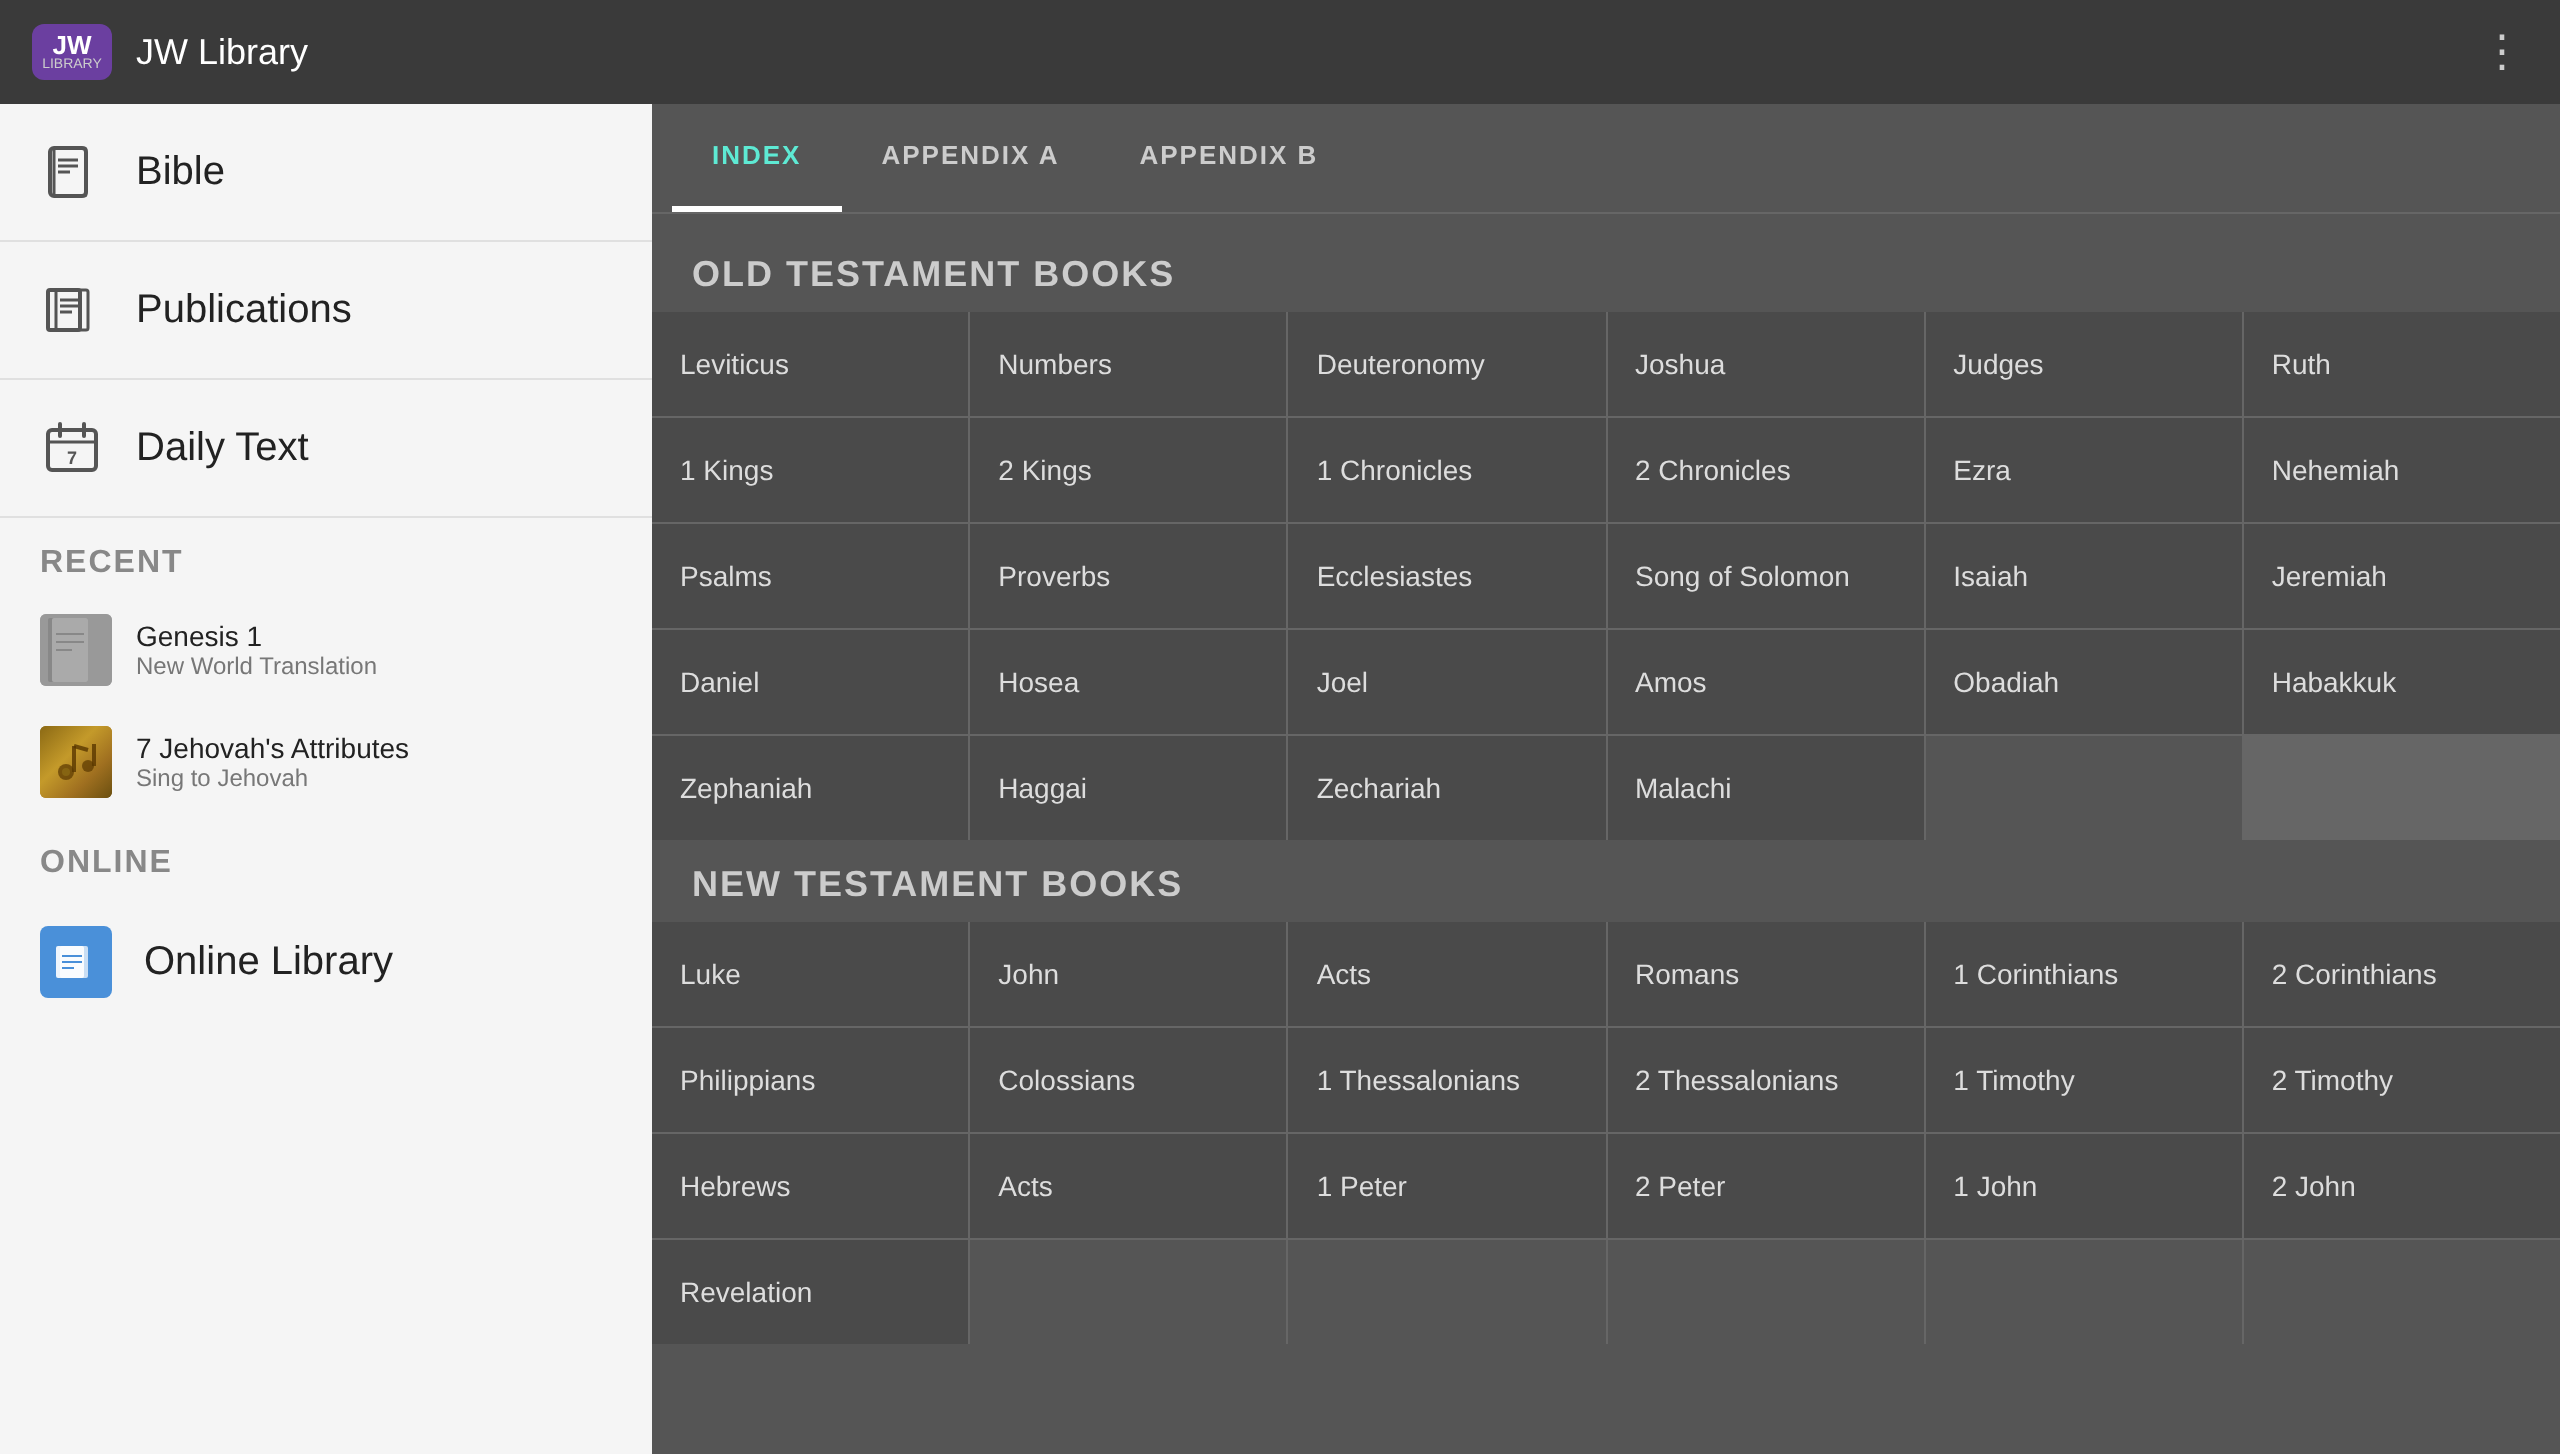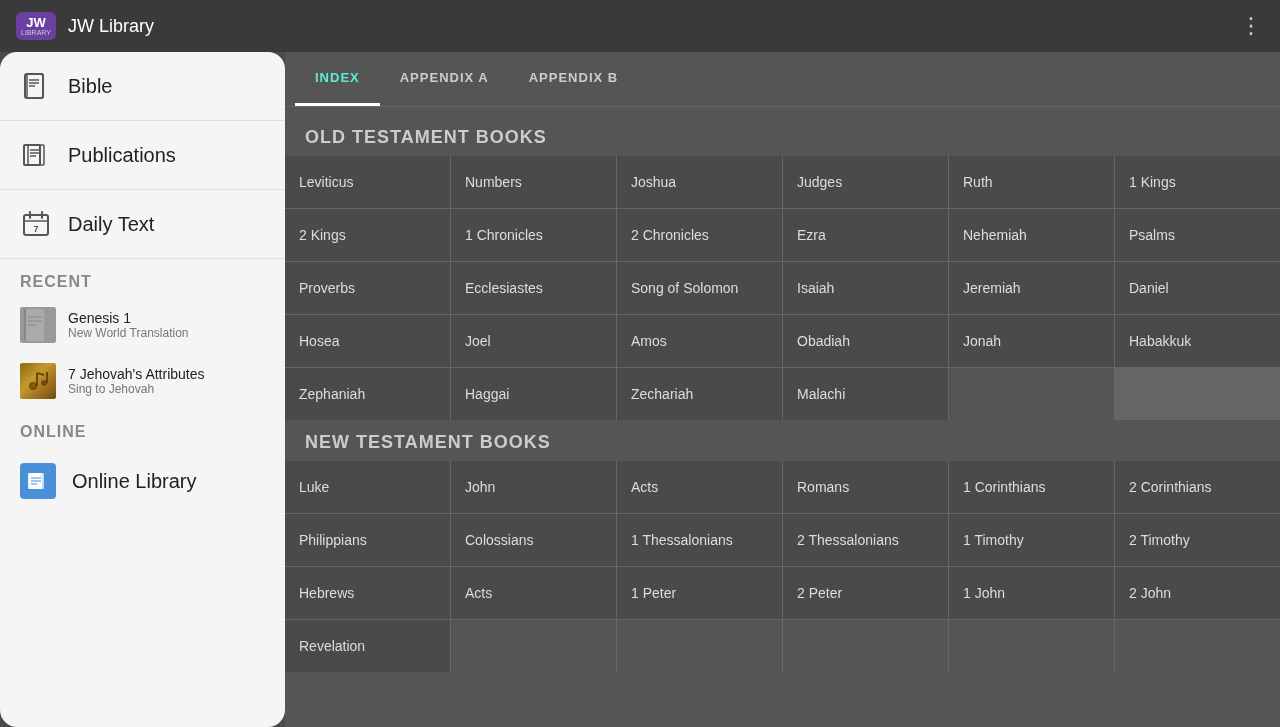--- a/index.html
+++ b/index.html
@@ -31,26 +31,25 @@
 
     
     .main-layout {
       display: flex;
       flex: 1;
       overflow: hidden;
     }
 
     
     .sidebar {
-      width: 285px;
+      width: 326px;
       background: #f5f5f5;
       flex-shrink: 0;
       overflow-y: auto;
       z-index: 5;
-      border-radius: 17px;
     }
     .sidebar-nav-item {
       display: flex;
       align-items: center;
       gap: 16px;
       padding: 18px 20px;
       cursor: pointer;
       border-bottom: 1px solid #e0e0e0;
     }
     .sidebar-nav-icon {
@@ -303,20 +302,21 @@
       <div class="tab">APPENDIX B</div>
     </div>
 
     <div class="bible-content">
 
       <div class="testament-heading">OLD TESTAMENT BOOKS</div>
 
       <div class="books-grid">
         <div class="book-cell">Leviticus</div>
         <div class="book-cell">Numbers</div>
+        <div class="book-cell">Deuteronomy</div>
         <div class="book-cell">Joshua</div>
         <div class="book-cell">Judges</div>
         <div class="book-cell">Ruth</div>
 
         <div class="book-cell">1 Kings</div>
         <div class="book-cell">2 Kings</div>
         <div class="book-cell">1 Chronicles</div>
         <div class="book-cell">2 Chronicles</div>
         <div class="book-cell">Ezra</div>
         <div class="book-cell">Nehemiah</div>
@@ -326,21 +326,20 @@
         <div class="book-cell">Ecclesiastes</div>
         <div class="book-cell">Song of Solomon</div>
         <div class="book-cell">Isaiah</div>
         <div class="book-cell">Jeremiah</div>
 
         <div class="book-cell">Daniel</div>
         <div class="book-cell">Hosea</div>
         <div class="book-cell">Joel</div>
         <div class="book-cell">Amos</div>
         <div class="book-cell">Obadiah</div>
-        <div class="book-cell">Jonah</div>
 
         <div class="book-cell">Habakkuk</div>
         <div class="book-cell">Zephaniah</div>
         <div class="book-cell">Haggai</div>
         <div class="book-cell">Zechariah</div>
         <div class="book-cell">Malachi</div>
         <div class="book-cell"></div>
       </div>
 
       <div class="testament-heading">NEW TESTAMENT BOOKS</div>

